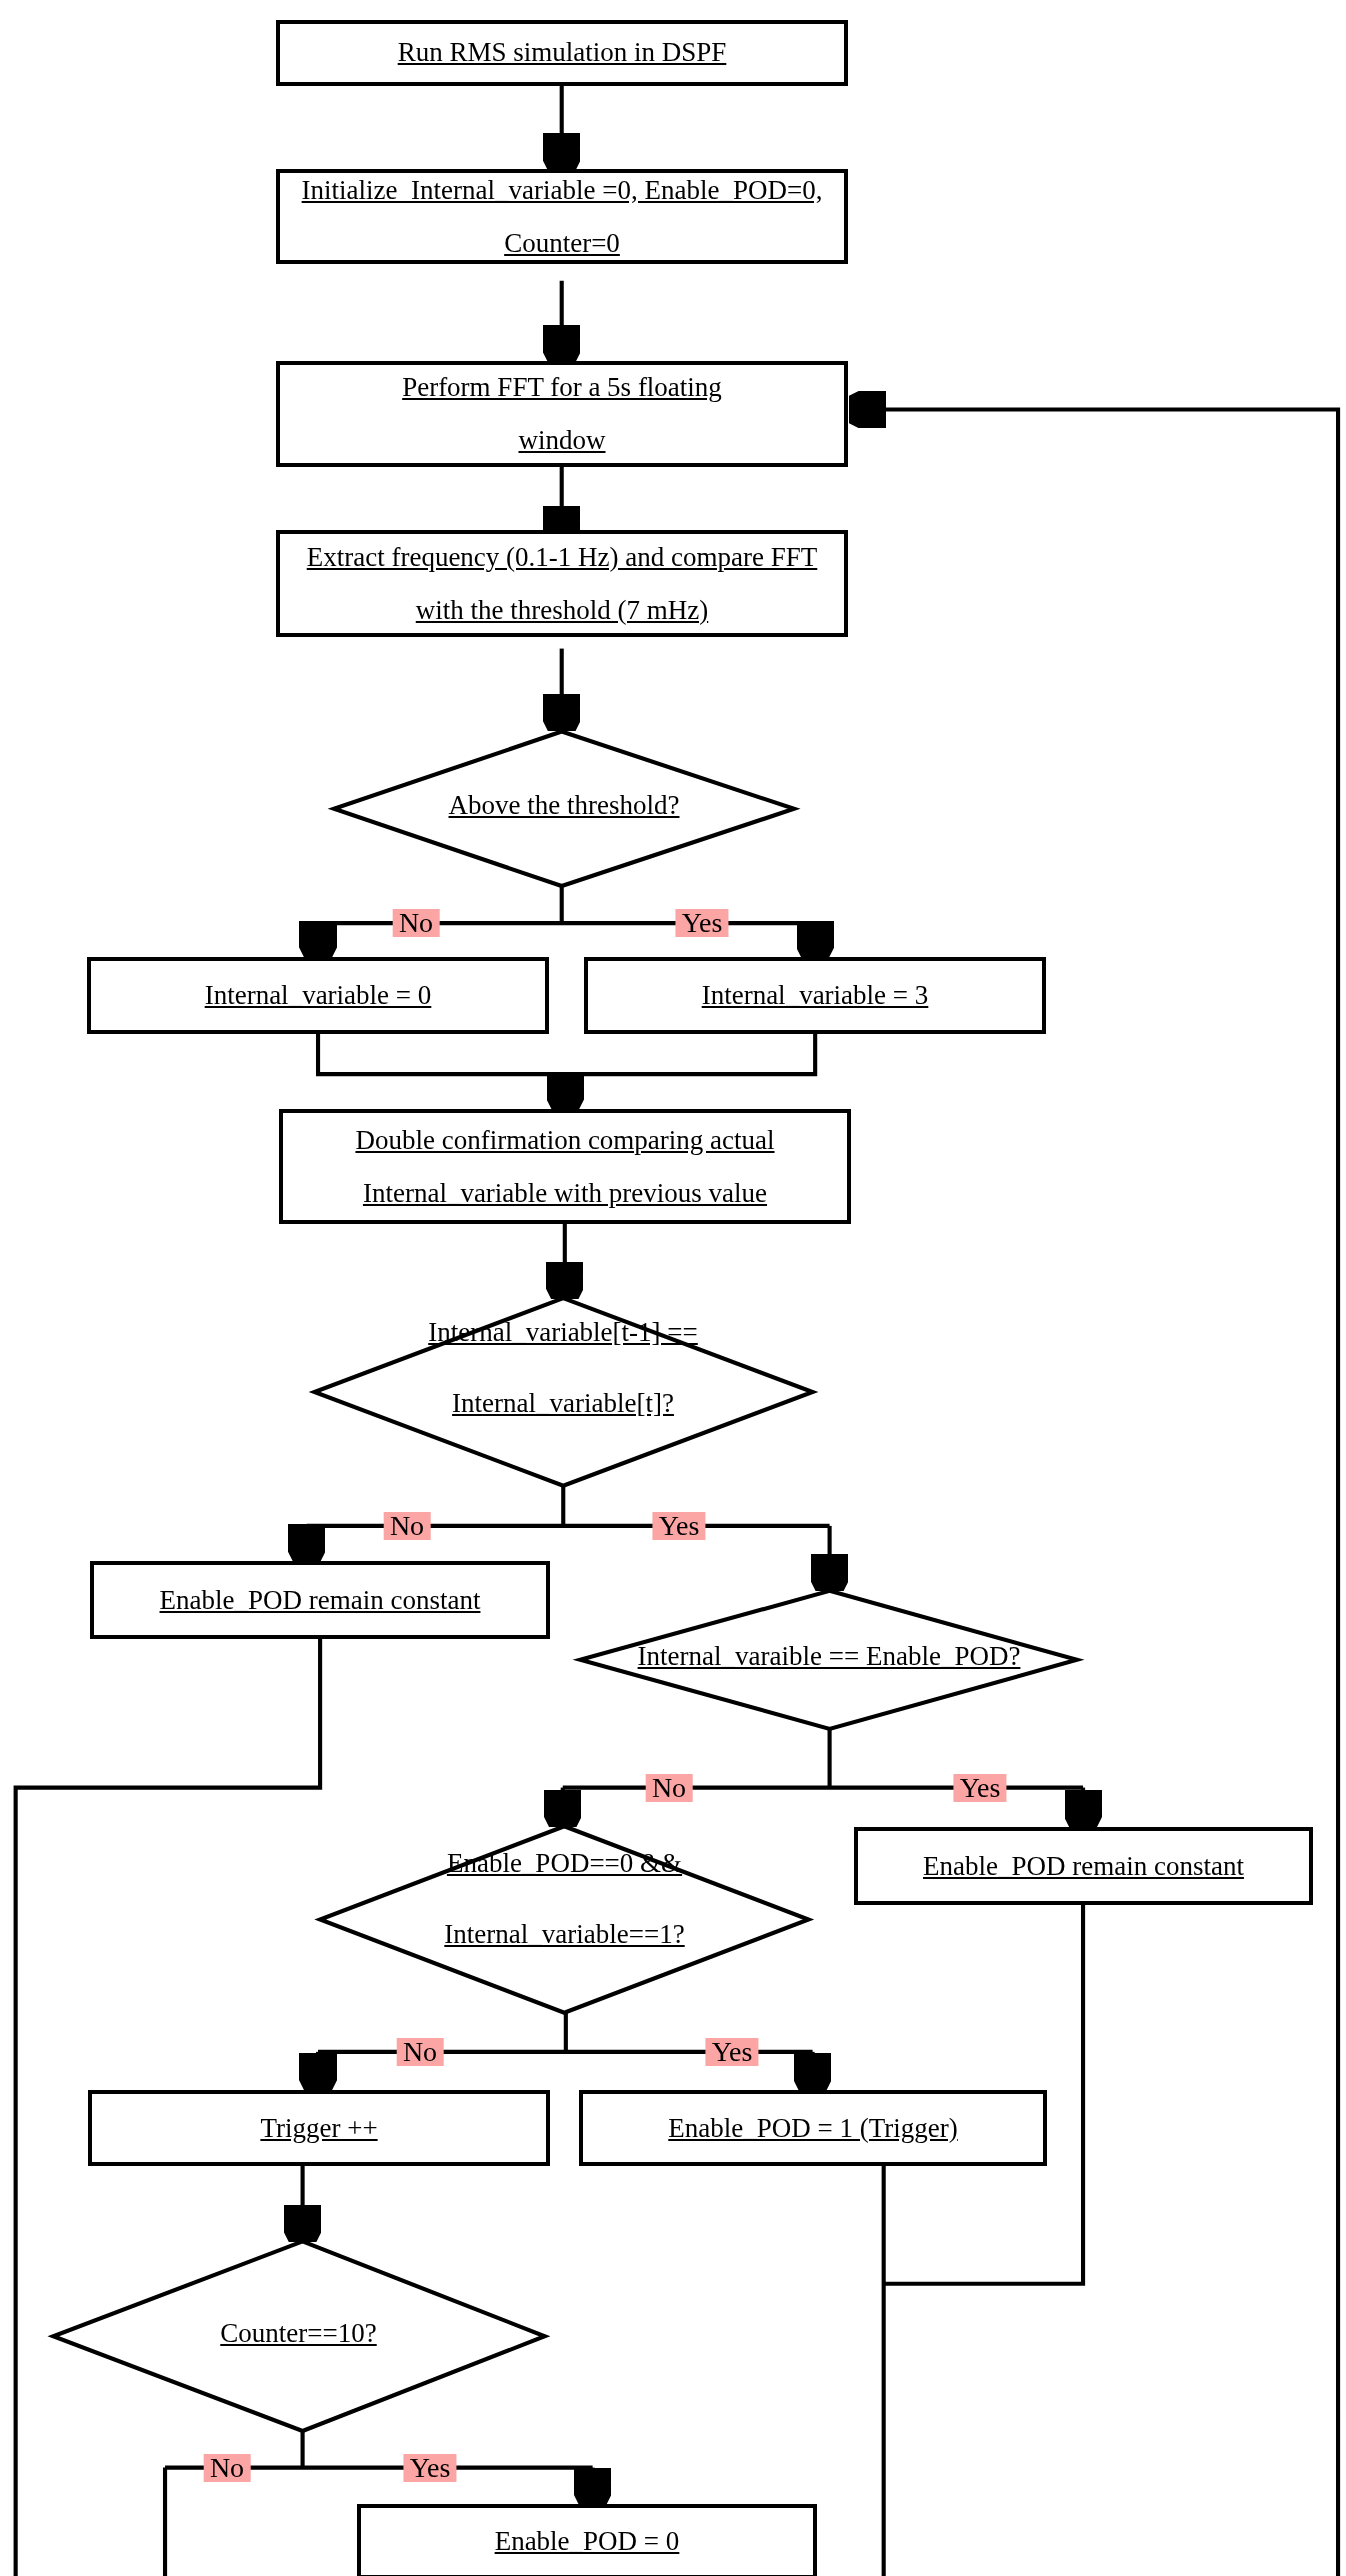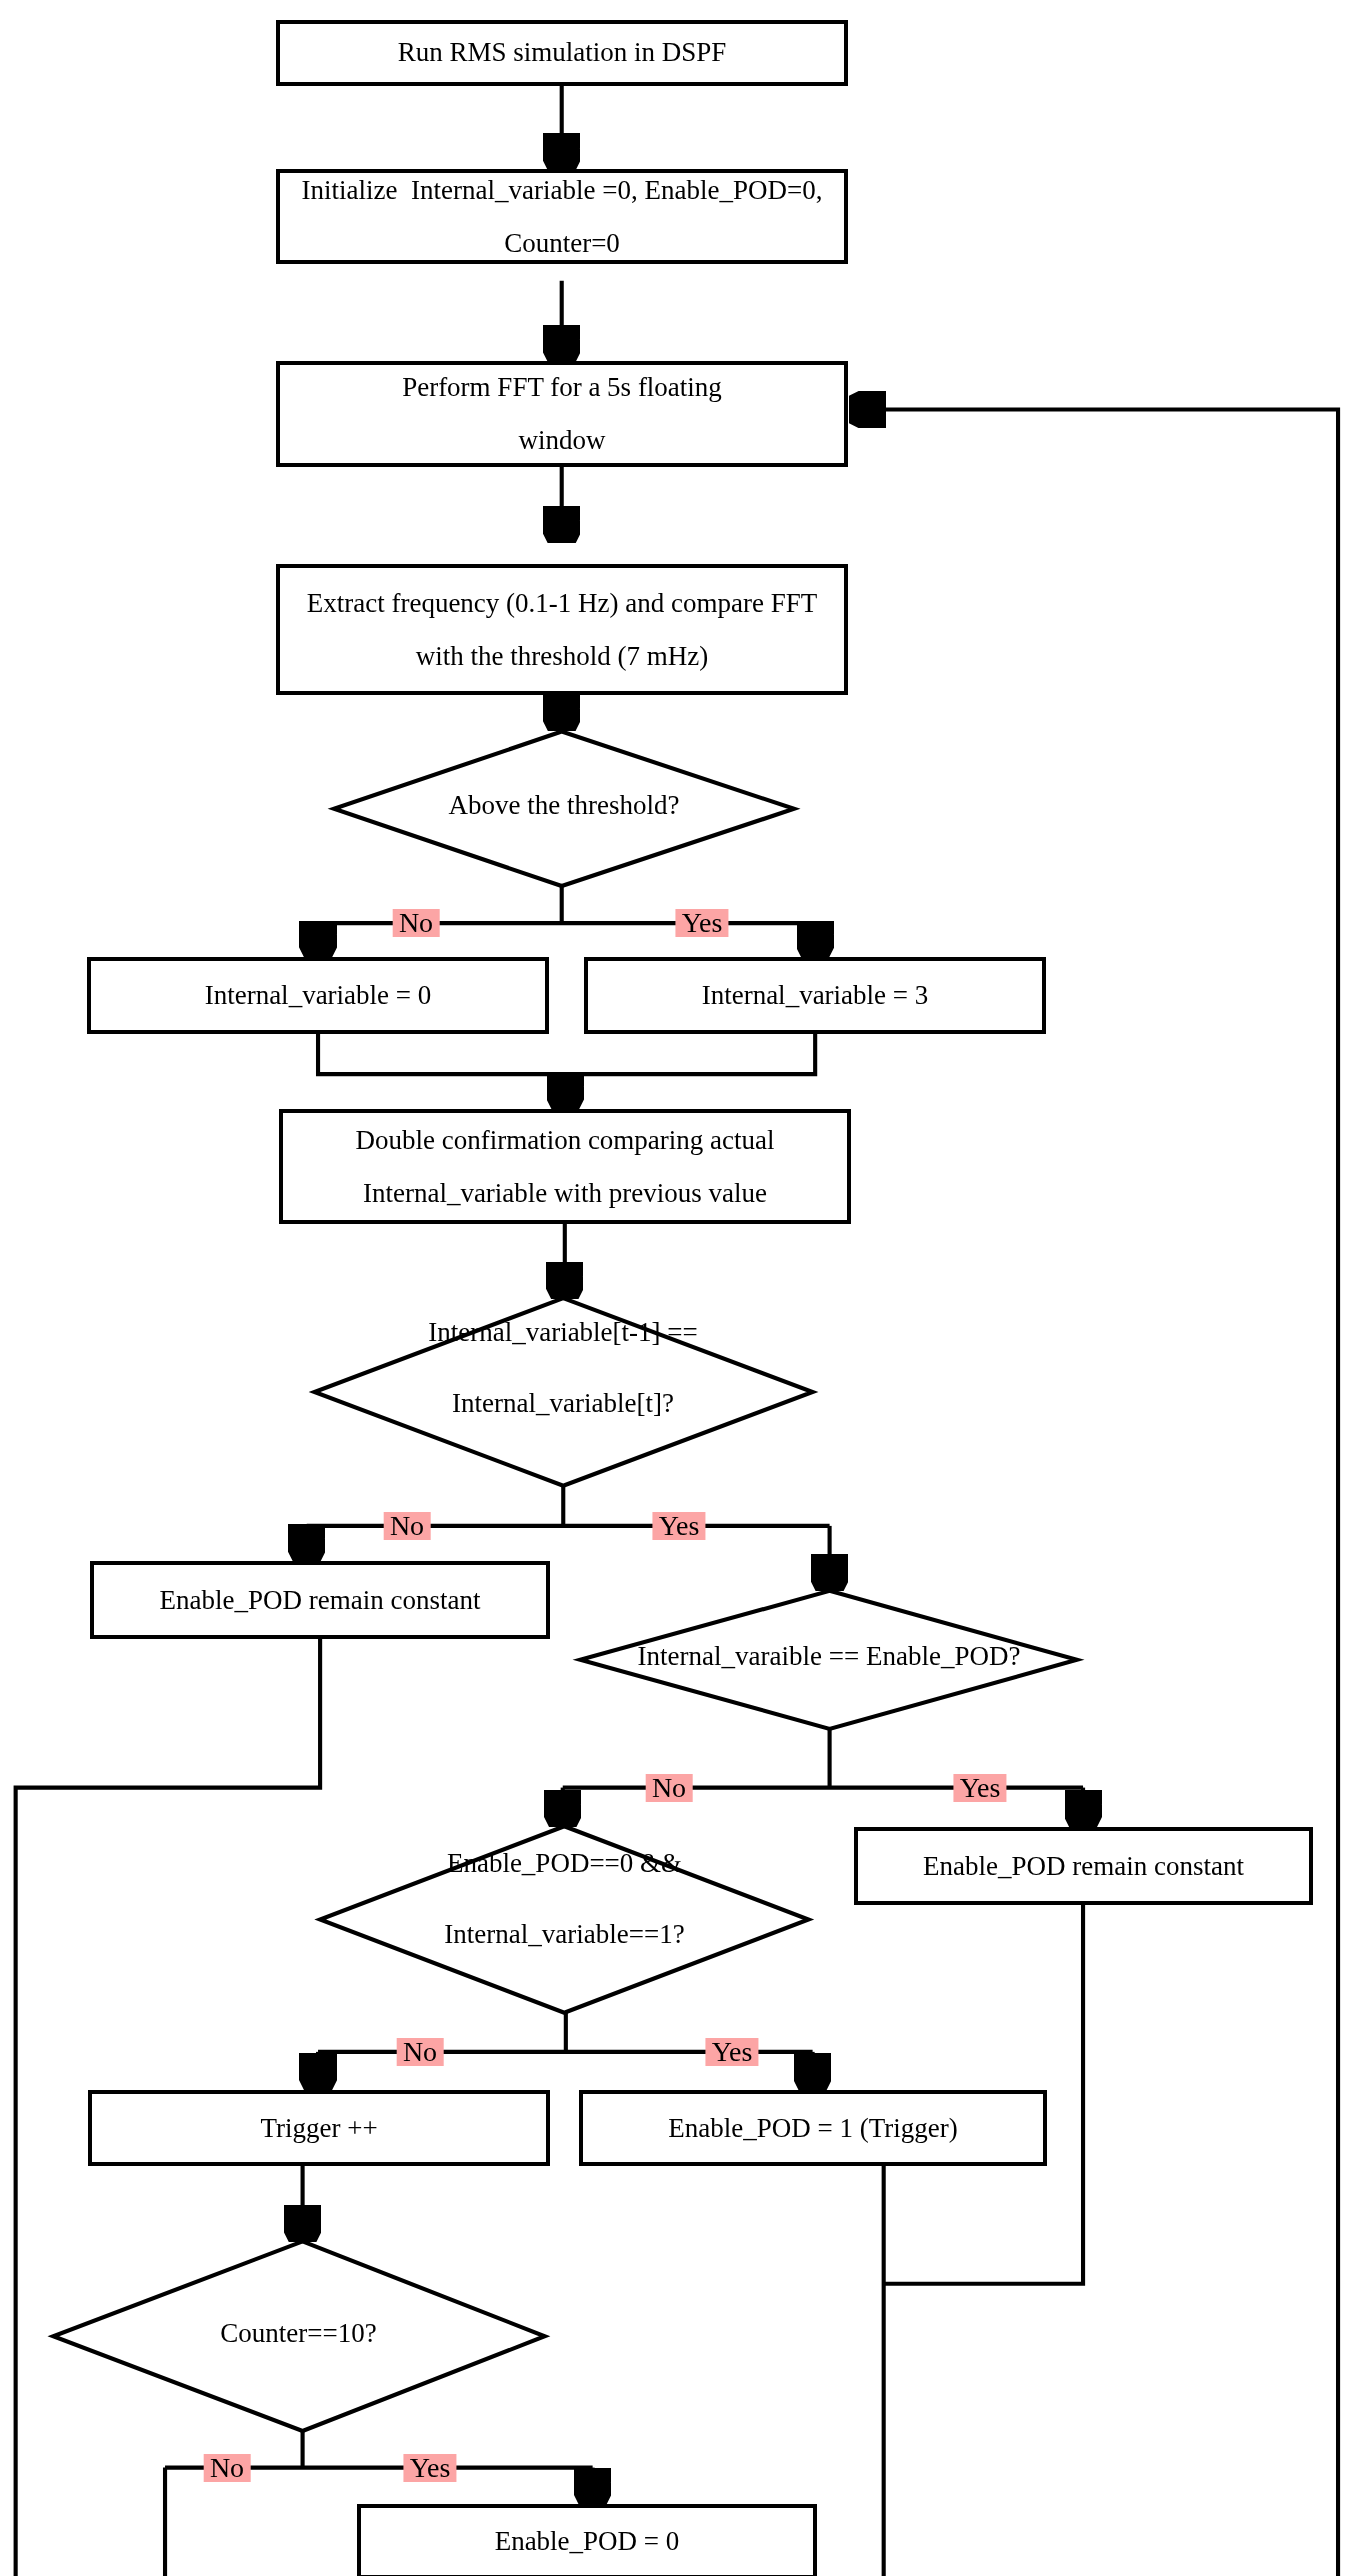--- a/index.html
+++ b/index.html
@@ -8,21 +8,21 @@
     font-family:"Liberation Serif", serif;color:#000;overflow:hidden;
   }
   svg.connectors{position:absolute;left:0;top:0;width:1347px;height:2787px;}
   svg.connectors path, svg.connectors polygon{stroke:#000;stroke-width:8;fill:none;}
   svg.connectors polygon.diamond{fill:#ffffff;}
   .box{
     position:absolute;box-sizing:border-box;border:4.1px solid #000;background:#fff;
     display:flex;flex-direction:column;align-items:center;justify-content:center;
     text-align:center;font-size:27px;row-gap:26px;
   }
-  .ln{white-space:pre;line-height:1;}
+  .ln{white-space:pre;line-height:1;text-decoration:underline;}
   .dlabel{
     position:absolute;display:flex;flex-direction:column;align-items:center;justify-content:flex-start;
     text-align:center;font-size:27px;row-gap:44px;background:transparent;
   }
   .elabel{
     position:absolute;transform:translate(-50%,-50%);background:#fca5a5;
     padding:0 6.2px;font-size:28px;line-height:1;white-space:pre;
   }
 </style>
 </head>
@@ -91,21 +91,21 @@
   <div class="box" style="left:276px;top:169px;width:572px;height:95px">
     <div class="ln">Initialize  Internal_variable =0, Enable_POD=0,</div>
     <div class="ln">Counter=0</div>
   </div>
 
   <div class="box" style="left:276px;top:361px;width:572px;height:106px">
     <div class="ln">Perform FFT for a 5s floating</div>
     <div class="ln">window</div>
   </div>
 
-  <div class="box" style="left:276px;top:564px;width:572px;height:131px">
+  <div class="box" style="left:276px;top:530px;width:572px;height:107px">
     <div class="ln">Extract frequency (0.1-1 Hz) and compare FFT</div>
     <div class="ln">with the threshold (7 mHz)</div>
   </div>
 
   <div class="dlabel" style="left:358px;top:792px;width:412px;height:33px">
     <div class="ln">Above the threshold?</div>
   </div>
 
   <div class="box" style="left:87px;top:957px;width:462px;height:77px">
     <div class="ln">Internal_variable = 0</div>

